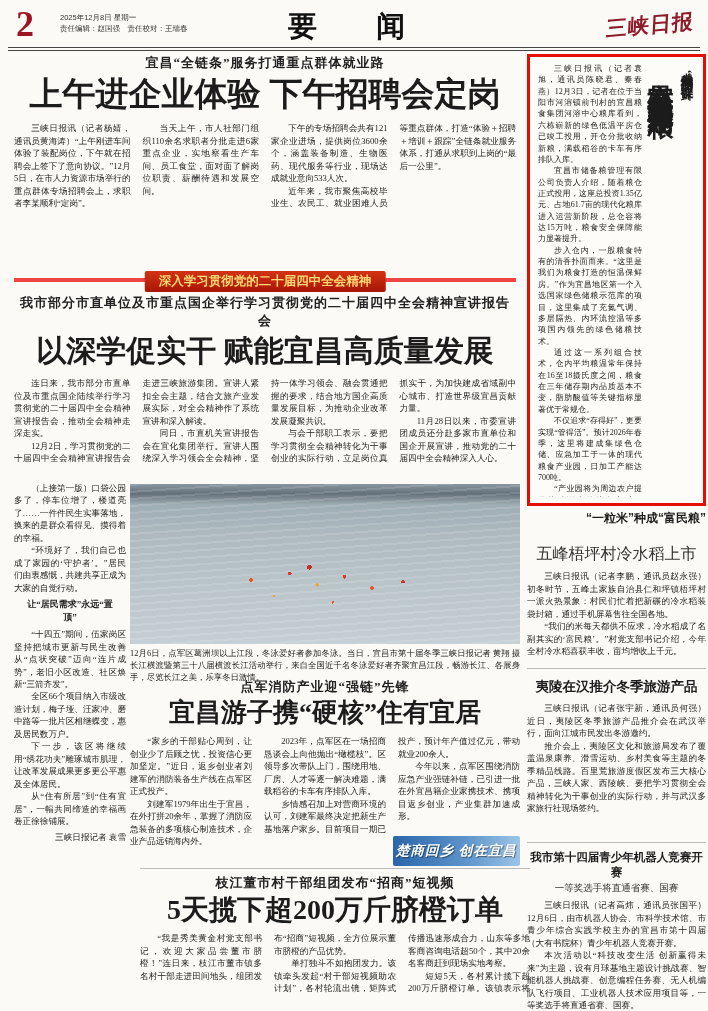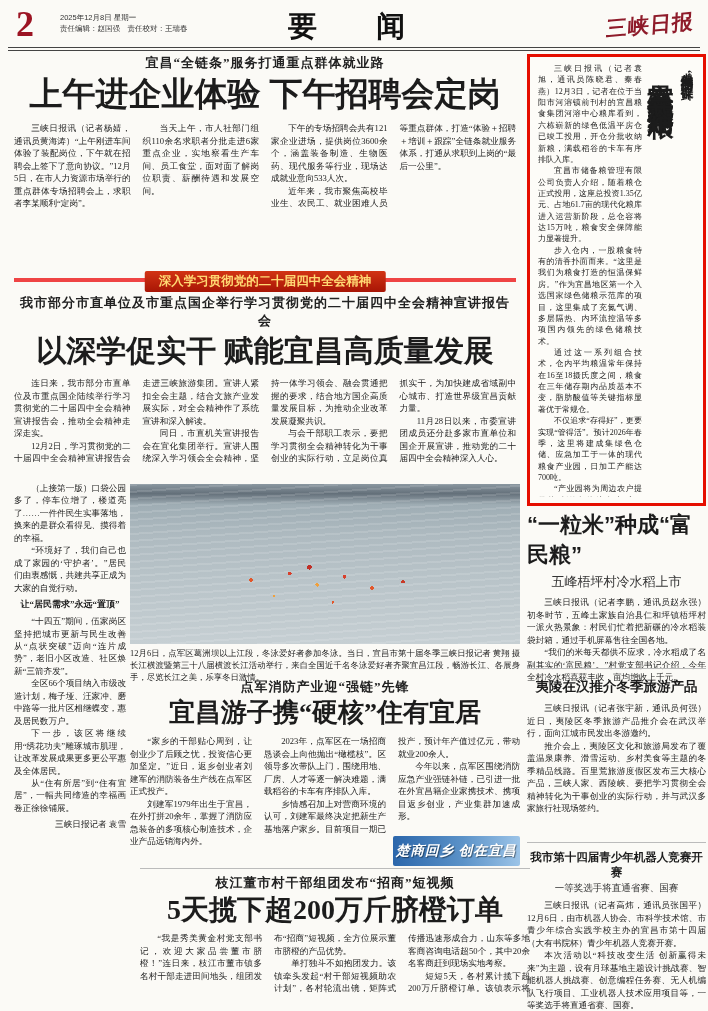--- a/index.html
+++ b/index.html
@@ -37,21 +37,21 @@
 
   
   .study { position:absolute; left:14px; top:258px; width:502px; height:220px; border-top:4px solid #ef4444; padding-top:12px;margin-top:20px; }
   .study-badge { position:absolute; top:-11px; left:50%; transform:translateX(-50%); background:linear-gradient(180deg,#d23414,#a81505); color:#ffd873; font-size:12.5px; font-weight:bold; padding:2px 14px; border-radius:2px; white-space:nowrap; font-family:"Liberation Sans",sans-serif; }
   .study .headline { text-align:center; font-size:30px; font-weight:bold; line-height:38px; margin:2px 0 7px; }
   .study .body-txt { height:142px; column-count:4; column-gap:12px; }
 
   
   .left-col { position:absolute; left:14px; top:482px; width:112px; height:526px; font-size:8.6px; line-height:1.45; text-align:justify; overflow:hidden; }
   .left-col p { text-indent:2em; }
-  .left-col .subhead { text-indent:0; text-align:center; font-weight:bold; margin:4px 5px; font-size:9px; }
+  .left-col .subhead { text-indent:0; text-align:center; font-weight:bold; margin:4px 12px; font-size:9px; }
   .left-col .credit { text-indent:0; margin-top:4px; }
 
   
   .photo { position:absolute; left:130px; top:484px; width:390px; height:160px;
     background-image:
       radial-gradient(circle 3px at 31% 60%, #e2572b 0 60%, transparent 61%),
       radial-gradient(circle 3px at 41% 56%, #d8402c 0 60%, transparent 61%),
       radial-gradient(circle 3px at 48% 63%, #f0a03c 0 60%, transparent 61%),
       radial-gradient(circle 3px at 55% 58%, #d8402c 0 60%, transparent 61%),
       radial-gradient(circle 3px at 62% 65%, #e2572b 0 60%, transparent 61%),
@@ -76,22 +76,22 @@
     font-family:"Liberation Sans",sans-serif; }
 
   
   .orange { position:absolute; left:140px; top:868px; width:390px; height:140px; border-top:1px solid #bbb; padding-top:5px; }
   .orange .headline { text-align:center; font-size:28px; font-weight:bold; line-height:34px; margin:1px 0 5px; }
   .orange .body-txt { height:74px; column-count:3; column-gap:12px; }
 
   
   .rail { position:absolute; left:527px; width:179px; }
   .rice { top:510px; height:150px; }
-  .rice .headline { text-align:left; font-size:22px; font-weight:bold; font-family:"Liberation Sans",sans-serif; }
-  .subtitle { text-align:center; font-size:13px; color:#333; margin:3px 0 5px; }
+  .rice .headline { text-align:right; font-size:12px; font-weight:bold; font-family:"Liberation Sans",sans-serif; }
+  .subtitle { text-align:center; font-size:16px; color:#333; margin:17px 0 5px; }
   .rail .body-txt { height:96px; }
   .yiling { top:668px; height:168px; border-top:1px solid #bbb; padding-top:9px; }
   .yiling .headline { text-align:center; font-size:13.5px; font-weight:bold; font-family:"Liberation Sans",sans-serif; margin-bottom:6px; }
   .yiling .body-txt { height:126px; }
   .robot { top:842px; height:166px; border-top:1px solid #bbb; padding-top:7px; }
   .robot .headline { text-align:center; font-size:11.5px; font-weight:bold; font-family:"Liberation Sans",sans-serif; }
   .robot .subtitle { font-size:9.5px; margin:2px 0 4px; }
   .robot .body-txt { height:112px; }
 </style>
 </head>

